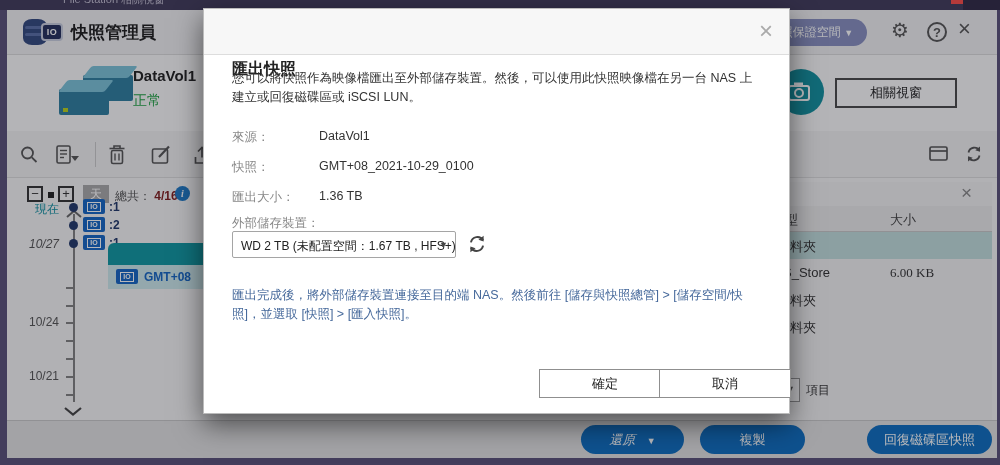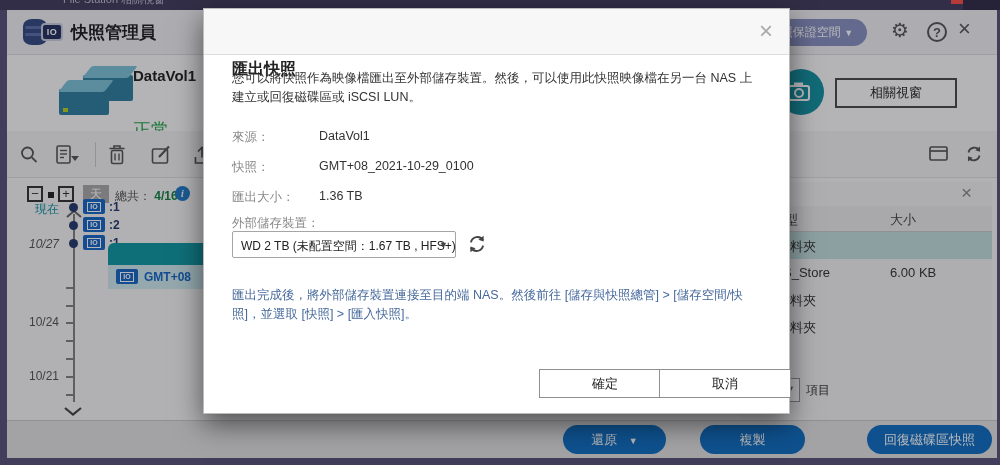--- a/index.html
+++ b/index.html
@@ -28,37 +28,37 @@
 
   
   .vol-row { position:absolute; left:0; top:45px; width:100%; height:76px; background:#fbfbfb; }
   .vol-icon { position:absolute; left:50px; top:8px; width:80px; height:58px; }
   .drive { position:absolute; width:50px; height:26px; background:#2e7fa0; border-radius:2px; }
   .drive::before { content:""; position:absolute; left:4px; top:-9px; width:46px; height:12px; background:#7cc3d8; transform:skewX(-38deg); border-radius:2px; }
   .drive.back { left:26px; top:12px; }
   .drive.front { left:2px; top:26px; }
   .drive .led { position:absolute; left:4px; bottom:3px; width:5px; height:4px; background:#b9d21c; }
   .vol-name { position:absolute; left:126px; top:12px; font-size:15px; font-weight:bold; color:#222; }
-  .vol-status { position:absolute; left:126px; top:37px; font-size:18px;margin-top:26px; }
+  .vol-status { position:absolute; left:126px; top:37px; font-size:14px; }
   .snap-circle { position:absolute; left:771px; top:14px; width:46px; height:46px; background:#12919f; border-radius:50%; }
   .snap-circle svg { position:absolute; left:10px; top:12px; }
   .take-snap-btn { position:absolute; left:828px; top:23px; width:122px; height:30px; background:#fdfdfd; border:2px solid #4a4a4a; font-size:13px; color:#222; text-align:center; line-height:26px; }
 
   
   .toolbar { position:absolute; left:0; top:121px; width:100%; height:47px; background:#f3f3f3; border-bottom:1px solid #ddd; }
   .tb-ic { position:absolute; top:13px; }
   .tb-divider { position:absolute; left:88px; top:11px; width:1px; height:25px; background:#ccc; }
 
   
   .content { position:absolute; left:0; top:168px; width:100%; height:242px; background:#f6f6f6; }
   .zoom-box { position:absolute; top:8px; width:16px; height:16px; border:2px solid #333; font-size:13px; line-height:12px; text-align:center; color:#333; background:#f6f6f6; }
   .zoom-dot { position:absolute; left:41px; top:14px; width:6px; height:6px; background:#222; }
   .unit-box { position:absolute; left:76px; top:7px; width:26px; height:18px; background:#a9a9a9; color:#fff; font-size:12px; text-align:center; line-height:18px; }
   .total { position:absolute; left:108px; top:10px; font-size:12px; color:#555; }
-  .total b { color:#15803d; }
+  .total b { color:#7f1d1d; }
   .info-ic { position:absolute; left:168px; top:8px; width:15px; height:15px; background:#1f7ac6; border-radius:50%; color:#fff; font-size:10px; font-style:italic; font-family:"Liberation Serif",serif; text-align:center; line-height:15px; font-weight:bold; }
   .chev { position:absolute; }
   .vline { position:absolute; left:66px; top:36px; width:2px; height:188px; background:#818181; }
   .tick { position:absolute; left:59px; width:8px; height:2px; background:#818181; }
   .tl-date { position:absolute; font-size:12px; color:#555; width:38px; text-align:right; left:14px; }
   .tl-date.now { color:#0e8fa0; }
   .tl-dot { position:absolute; left:62px; width:9px; height:9px; background:#22386a; border-radius:50%; }
   .cam { position:absolute; width:22px; height:15px; background:#1566c4; border-radius:2px; }
   .cam span { display:block; margin:2.5px auto 0; width:14px; height:10px; border:1px solid #fff; color:#fff; font-size:7px; font-weight:bold; text-align:center; line-height:8px; }
   .tl-count { position:absolute; left:102px; font-size:12px; font-weight:bold; color:#22386a; }
@@ -68,21 +68,21 @@
   .sel-label { position:absolute; left:36px; top:5px; font-size:12px; font-weight:bold; color:#1566c4; white-space:nowrap; }
 
   
   .file-panel { position:absolute; left:733px; top:172px; width:252px; height:238px; background:#f2f2f2; }
   .fp-close { position:absolute; left:221px; top:0px; font-size:19px; color:#888; }
   .fp-header { position:absolute; left:0; top:24px; width:100%; height:26px; background:#ebebeb; border-bottom:1px solid #c9c9c9; }
   .fp-header .col-type { position:absolute; left:32px; top:5px; font-size:13px; color:#444; white-space:nowrap; }
   .fp-header .col-size { position:absolute; left:150px; top:5px; font-size:13px; color:#444; }
   .fp-row { position:absolute; left:0; width:100%; height:27px; }
   .fp-row .t { position:absolute; top:6px; font-size:13px; color:#333; white-space:nowrap; }
-  .fp-row .s { position:absolute; left:150px; top:6px; font-size:13px; color:#333; }
+  .fp-row .s { position:absolute; left:150px; top:6px; font-size:13px; color:#333;font-family:Liberation Serif, serif; }
   .fp-row.hl { background:#c2dedd; }
   .fp-pager-box { position:absolute; left:14px; top:196px; width:46px; height:24px; background:#fff; border:1px solid #999; }
   .fp-pager-box .arr { position:absolute; right:4px; top:5px; font-size:9px; color:#555; }
   .fp-pager-label { position:absolute; left:66px; top:200px; font-size:12px; color:#333; }
 
   
   .bottom-bar { position:absolute; left:0; top:410px; width:100%; height:38px; background:#e2e2e2; border-top:1px solid #c9c9c9; }
   .act-btn { position:absolute; top:4px; height:29px; background:#0d6ec0; border-radius:15px; color:#fff; font-size:13px; text-align:center; line-height:29px; white-space:nowrap; }
   .act-btn .arr { font-size:9px; margin-left:8px; }
 
@@ -291,21 +291,21 @@
         <span class="t" style="left:37px;">資料夾</span>
         <span class="s"></span>
       </div>
       <div class="fp-pager-box">
         <span class="arr">▼</span>
       </div>
       <div class="fp-pager-label">項目</div>
     </div>
 
     <div class="bottom-bar">
-      <div class="act-btn" style="left:556px; width:103px;">
+      <div class="act-btn" style="left:574px; width:103px;font-style:italic;">
         <span>還原</span>
         <span class="arr">▼</span>
       </div>
       <div class="act-btn" style="left:693px; width:105px;">複製</div>
       <div class="act-btn" style="left:860px; width:125px;">回復磁碟區快照</div>
     </div>
 
   </div>
 
   <div class="overlay"></div>

